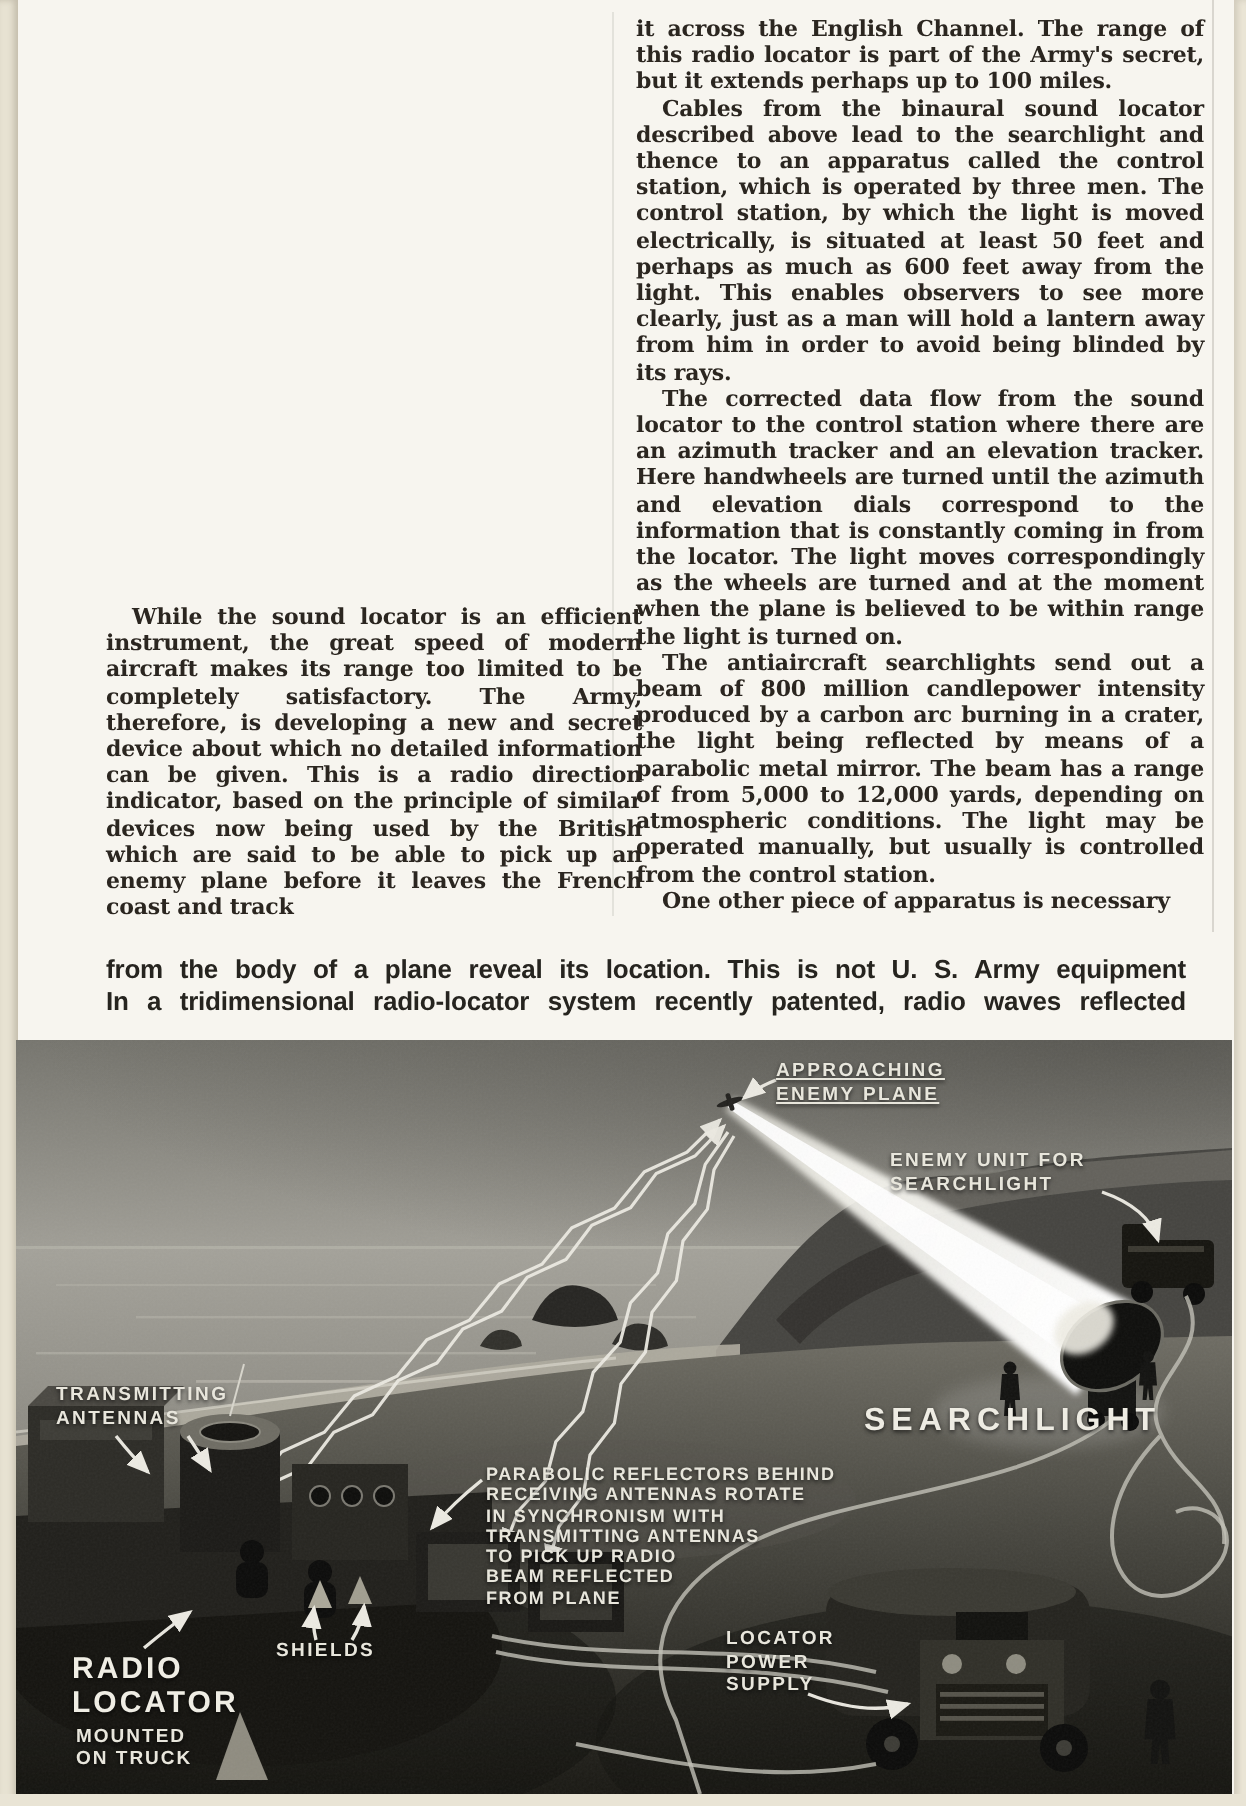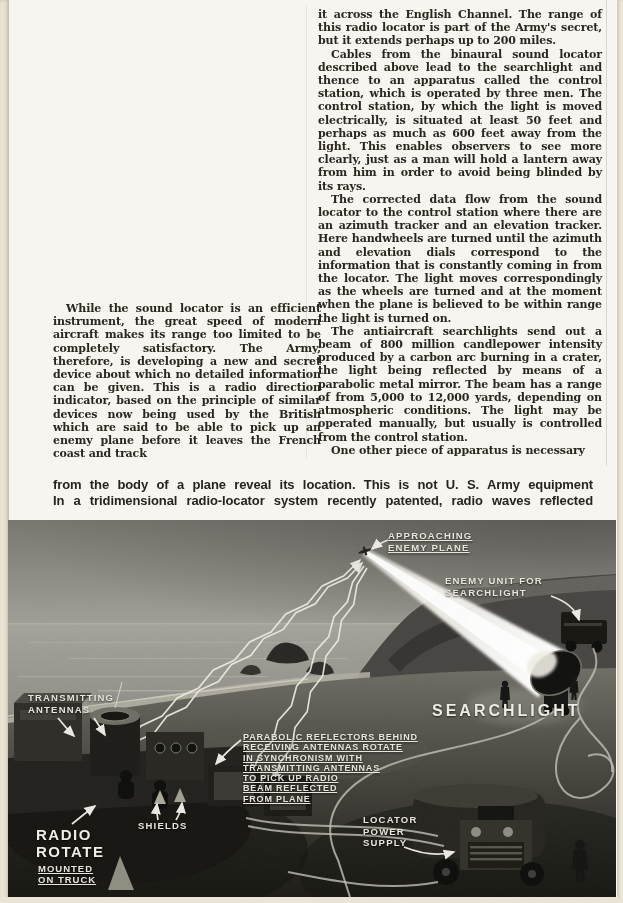--- a/index.html
+++ b/index.html
@@ -27,40 +27,40 @@
            font-family:"Liberation Sans",sans-serif;font-weight:bold;font-size:13px;
            line-height:16px;letter-spacing:-0.1px;}
   .caption .cap-line{text-align:justify;text-align-last:justify;}
 
   
   .illustration{position:absolute;left:8px;top:520px;width:608px;height:377px;background:#8b8982;}
   .illustration svg{position:absolute;left:0;top:0;}
   .lbl{position:absolute;font-family:"Liberation Sans",sans-serif;font-weight:bold;
        color:#e8e6dc;white-space:pre-line;font-size:9.5px;line-height:11.5px;
        letter-spacing:1.2px;text-shadow:0 1px 2px rgba(0,0,0,.65);}
-  .lbl-parabolic{font-size:9px;line-height:10.3px;letter-spacing:.8px;text-decoration:underline;}
+  .lbl-parabolic{font-size:9px;line-height:10.3px;letter-spacing:.8px;}
   .lbl-searchlight{font-size:16px;letter-spacing:3px;color:#eeece3;}
   .lbl-radio{font-size:15px;line-height:17px;letter-spacing:1.5px;color:#efede4;}
-  .lbl-mounted{font-size:9.5px;line-height:11px;letter-spacing:1px;text-decoration:underline;}
+  .lbl-mounted{font-size:9.5px;line-height:11px;letter-spacing:1px;}
   .wave{fill:none;stroke:#eceae2;stroke-width:1.6;opacity:.95;}
   .ptr{fill:none;stroke:#e8e6de;stroke-width:1.7;}
   .cable{fill:none;stroke:#c2c0b6;stroke-width:2;opacity:.8;}
 </style>
 </head>
 <body>
 
 <div class="page">
   <div class="edge-left"></div>
   <div class="edge-right"></div>
   <div class="edge-bottom"></div>
   <div class="rule-mid"></div>
   <div class="rule-right"></div>
 
   <div class="col col-right">
-    <p class="noindent">it across the English Channel. The range of this radio locator is part of the Army's secret, but it extends perhaps up to 200 miles.</p>
+    <p class="noindent">it across the English Channel. The range of this radio locator is part of the Army's secret, but it extends perhaps up to 100 miles.</p>
     <p>Cables from the binaural sound locator described above lead to the searchlight and thence to an apparatus called the control station, which is operated by three men. The control station, by which the light is moved electrically, is situated at least 50 feet and perhaps as much as 600 feet away from the light. This enables observers to see more clearly, just as a man will hold a lantern away from him in order to avoid being blinded by its rays.</p>
     <p>The corrected data flow from the sound locator to the control station where there are an azimuth tracker and an elevation tracker. Here handwheels are turned until the azimuth and elevation dials correspond to the information that is constantly coming in from the locator. The light moves correspondingly as the wheels are turned and at the moment when the plane is believed to be within range the light is turned on.</p>
     <p>The antiaircraft searchlights send out a beam of 800 million candlepower intensity produced by a carbon arc burning in a crater, the light being reflected by means of a parabolic metal mirror. The beam has a range of from 5,000 to 12,000 yards, depending on atmospheric conditions. The light may be operated manually, but usually is controlled from the control station.</p>
     <p>One other piece of apparatus is necessary</p>
   </div>
 
   <div class="col col-left">
     <p>While the sound locator is an efficient instrument, the great speed of modern aircraft makes its range too limited to be completely satisfactory. The Army, therefore, is developing a new and secret device about which no detailed information can be given. This is a radio direction indicator, based on the principle of similar devices now being used by the British which are said to be able to pick up an enemy plane before it leaves the French coast and track</p>
   </div>
 
@@ -251,21 +251,21 @@
 ANTENNAS</div>
     <div class="lbl lbl-parabolic" style="left:235px;top:212px;">PARABOLIC REFLECTORS BEHIND
 RECEIVING ANTENNAS ROTATE
 IN SYNCHRONISM WITH
 TRANSMITTING ANTENNAS
 TO PICK UP RADIO
 BEAM REFLECTED
 FROM PLANE</div>
     <div class="lbl lbl-searchlight" style="left:424px;top:185px;">SEARCHLIGHT</div>
     <div class="lbl lbl-radio" style="left:28px;top:306px;">RADIO
-ROTATE</div>
+LOCATOR</div>
     <div class="lbl lbl-mounted" style="left:30px;top:343px;">MOUNTED
 ON TRUCK</div>
     <div class="lbl" style="left:130px;top:300px;text-align:right;">SHIELDS</div>
     <div class="lbl" style="left:355px;top:294px;">LOCATOR
 POWER
 SUPPLY</div>
   </div>
 </div>
 
 </body></html>

